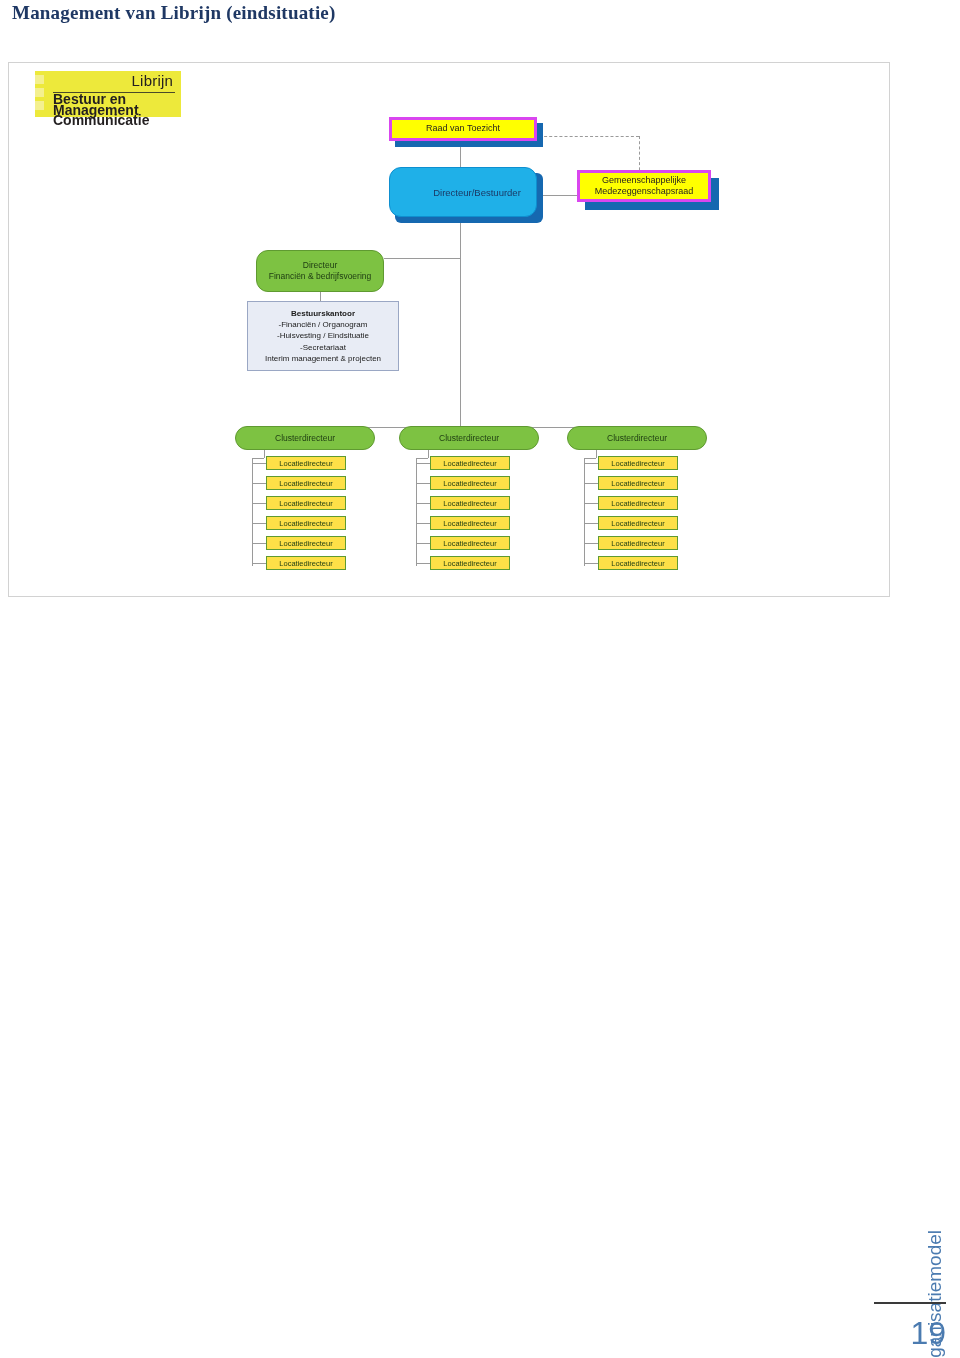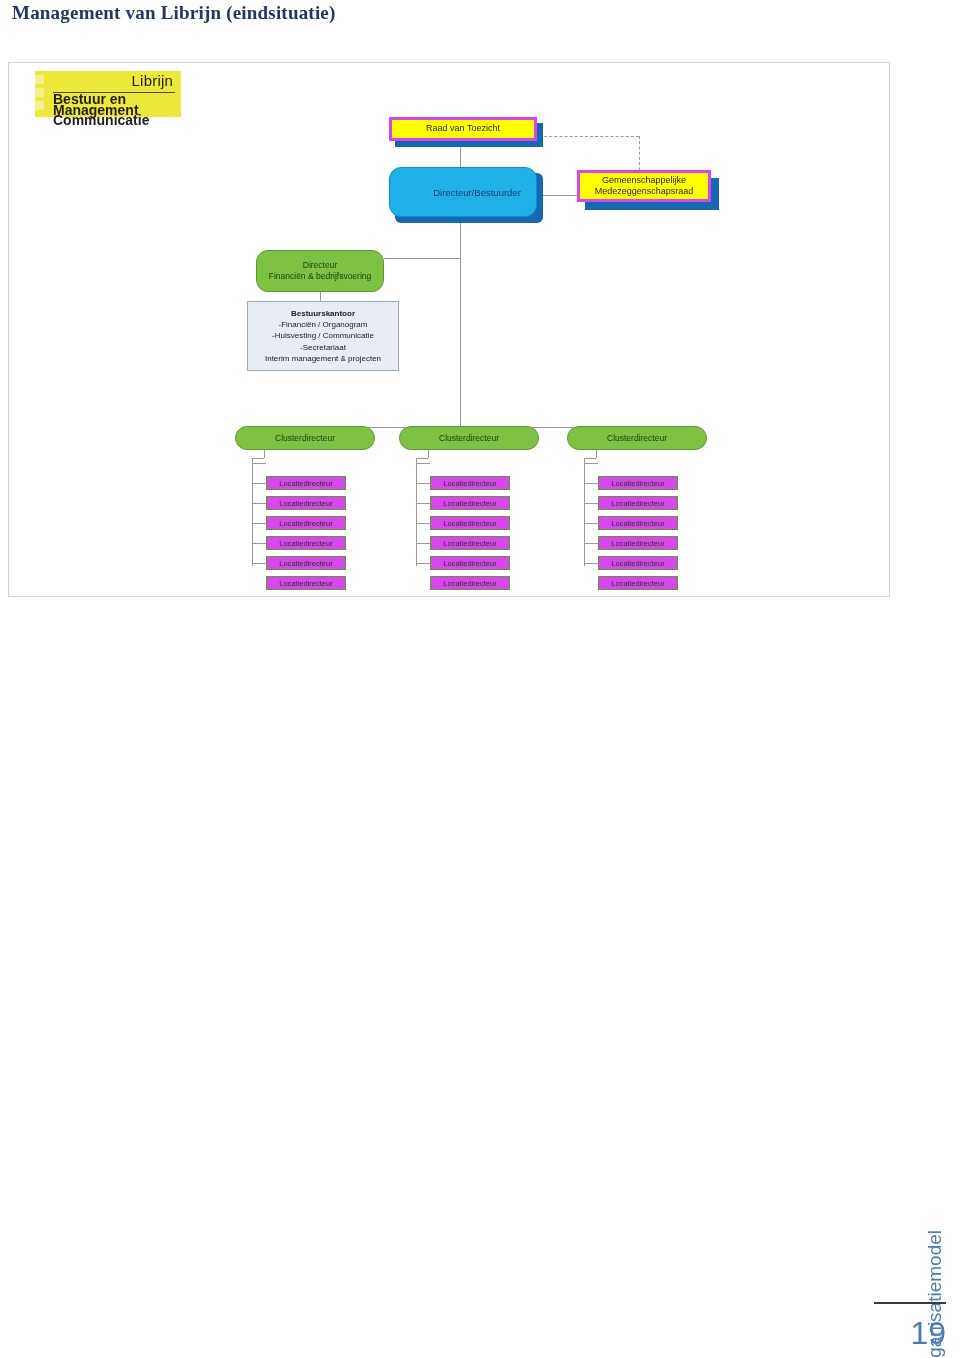--- a/index.html
+++ b/index.html
@@ -66,22 +66,22 @@
   }
   .node-blue{
     background:#1FB0E8;border:1px solid #0E8FD0;border-radius:12px;
     color:#1B3A66;font-size:9.5px;font-weight:400;
   }
   .node-green-round{
     background:#7DC242;border:1px solid #5f9a31;border-radius:12px;
     color:#1d3b12;font-size:8.5px;line-height:11px;
   }
   .node-green-rect{
-    background:#d946ef;border:1px solid #5f9a31;
-    color:#1d3b12;font-size:7.5px;margin-top:20px;
+    background:#fde047;border:1px solid #5f9a31;
+    color:#1d3b12;font-size:7.5px;
   }
   .node-office{
     background:#E8ECF5;border:1px solid #9aa7c4;
     color:#1b1b1b;font-size:8px;line-height:11.2px;
     flex-direction:column;justify-content:center;
   }
   .office-title{font-weight:bold;}
 
   
   .ln{position:absolute;background:#9a9a9a;}
@@ -165,21 +165,21 @@
     </div>
 
     <div class="node node-green-round" style="left:247px;top:172px;width:128px;height:42px;flex-direction:column;margin-top:15px;">
       <span>Directeur</span>
       <span>Financiën &amp; bedrijfsvoering</span>
     </div>
 
     <div class="node node-office" style="left:238px;top:238px;width:152px;height:70px;">
       <span class="office-title">Bestuurskantoor</span>
       <span>-Financiën / Organogram</span>
-      <span>-Huisvesting / Communicatie</span>
+      <span>-Huisvesting / Eindsituatie</span>
       <span>-Secretariaat</span>
       <span>Interim management &amp; projecten</span>
     </div>
 
     <div class="node node-green-round" style="left:226px;top:363px;width:140px;height:24px;">
       <span>Clusterdirecteur</span>
     </div>
     <div class="ln ln-v" style="left:255px;top:387px;height:8px;"></div>
     <div class="ln ln-v" style="left:243px;top:395px;height:108px;"></div>
     <div class="ln ln-h" style="left:243px;top:395px;width:12px;"></div>

